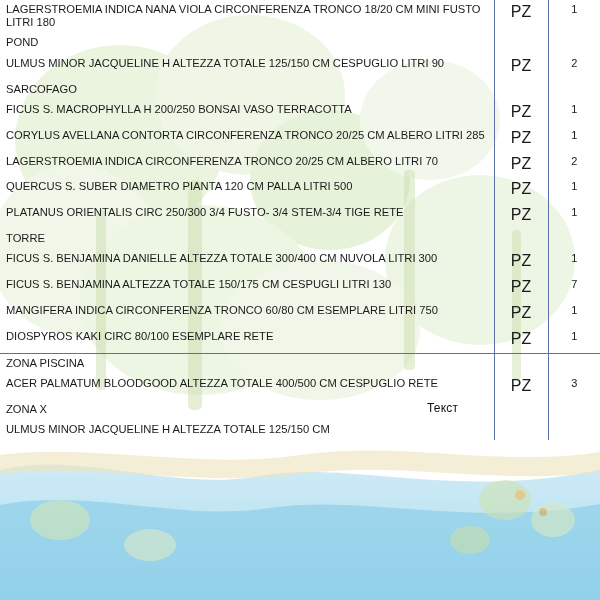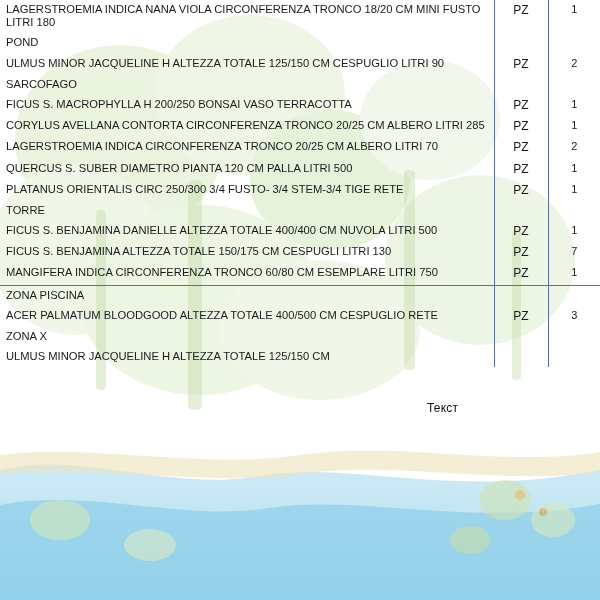--- a/index.html
+++ b/index.html
@@ -50,21 +50,21 @@
   col.c-qty  { width: 52px; }
 
   td.c-desc {
     border-right: 1.2px solid #5b6fa8;
     padding-left: 10px;
     padding-right: 8px;
   }
   td.c-um {
     border-right: 1.2px solid #5b6fa8;
     text-align: center;
-    font-size: 12px;
+    font-size: 16px;
   }
   td.c-qty {
     text-align: center;
     font-size: 11px;
   }
   tr.sep td {
     border-top: 1.2px solid #5b6fa8;
   }
 
   
@@ -177,31 +177,36 @@
         <td class="c-desc">PLATANUS ORIENTALIS CIRC 250/300 3/4 FUSTO- 3/4 STEM-3/4 TIGE RETE</td>
         <td class="c-um">PZ</td>
         <td class="c-qty">1</td>
       </tr>
       <tr>
         <td class="c-desc">TORRE</td>
         <td class="c-um"></td>
         <td class="c-qty"></td>
       </tr>
       <tr>
-        <td class="c-desc">FICUS S. BENJAMINA DANIELLE ALTEZZA TOTALE 400/400 CM NUVOLA LITRI 500</td>
+        <td class="c-desc">FICUS S. BENJAMINA DANIELLE ALTEZZA TOTALE 300/400 CM NUVOLA LITRI 300</td>
         <td class="c-um">PZ</td>
         <td class="c-qty">1</td>
       </tr>
       <tr>
         <td class="c-desc">FICUS S. BENJAMINA ALTEZZA TOTALE 150/175 CM CESPUGLI LITRI 130</td>
         <td class="c-um">PZ</td>
         <td class="c-qty">7</td>
       </tr>
       <tr>
         <td class="c-desc">MANGIFERA INDICA CIRCONFERENZA TRONCO 60/80 CM ESEMPLARE LITRI 750</td>
+        <td class="c-um">PZ</td>
+        <td class="c-qty">1</td>
+      </tr>
+      <tr>
+        <td class="c-desc">DIOSPYROS KAKI CIRC 80/100 ESEMPLARE RETE</td>
         <td class="c-um">PZ</td>
         <td class="c-qty">1</td>
       </tr>
       <tr class="sep">
         <td class="c-desc">ZONA PISCINA</td>
         <td class="c-um"></td>
         <td class="c-qty"></td>
       </tr>
       <tr>
         <td class="c-desc">ACER PALMATUM BLOODGOOD ALTEZZA TOTALE 400/500 CM CESPUGLIO RETE</td>

